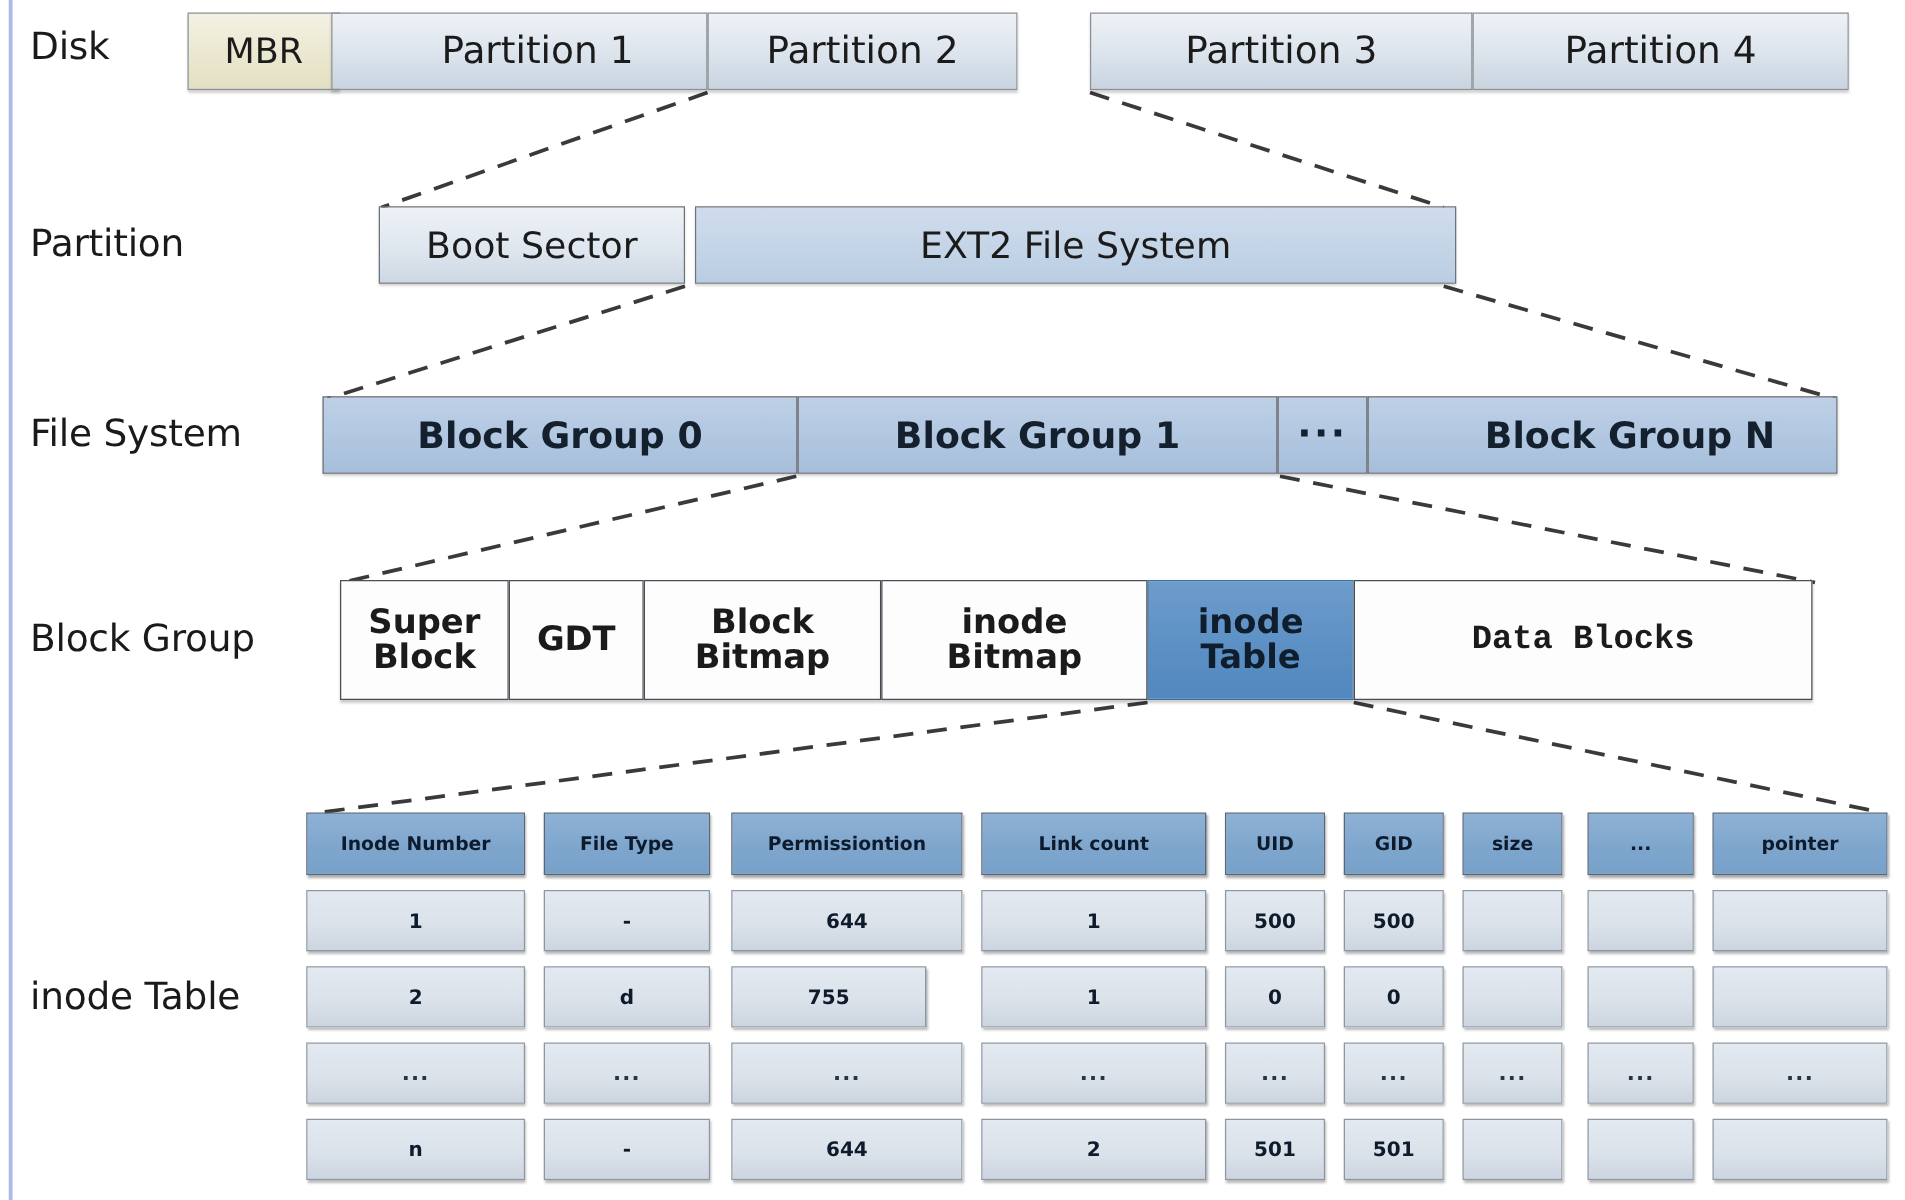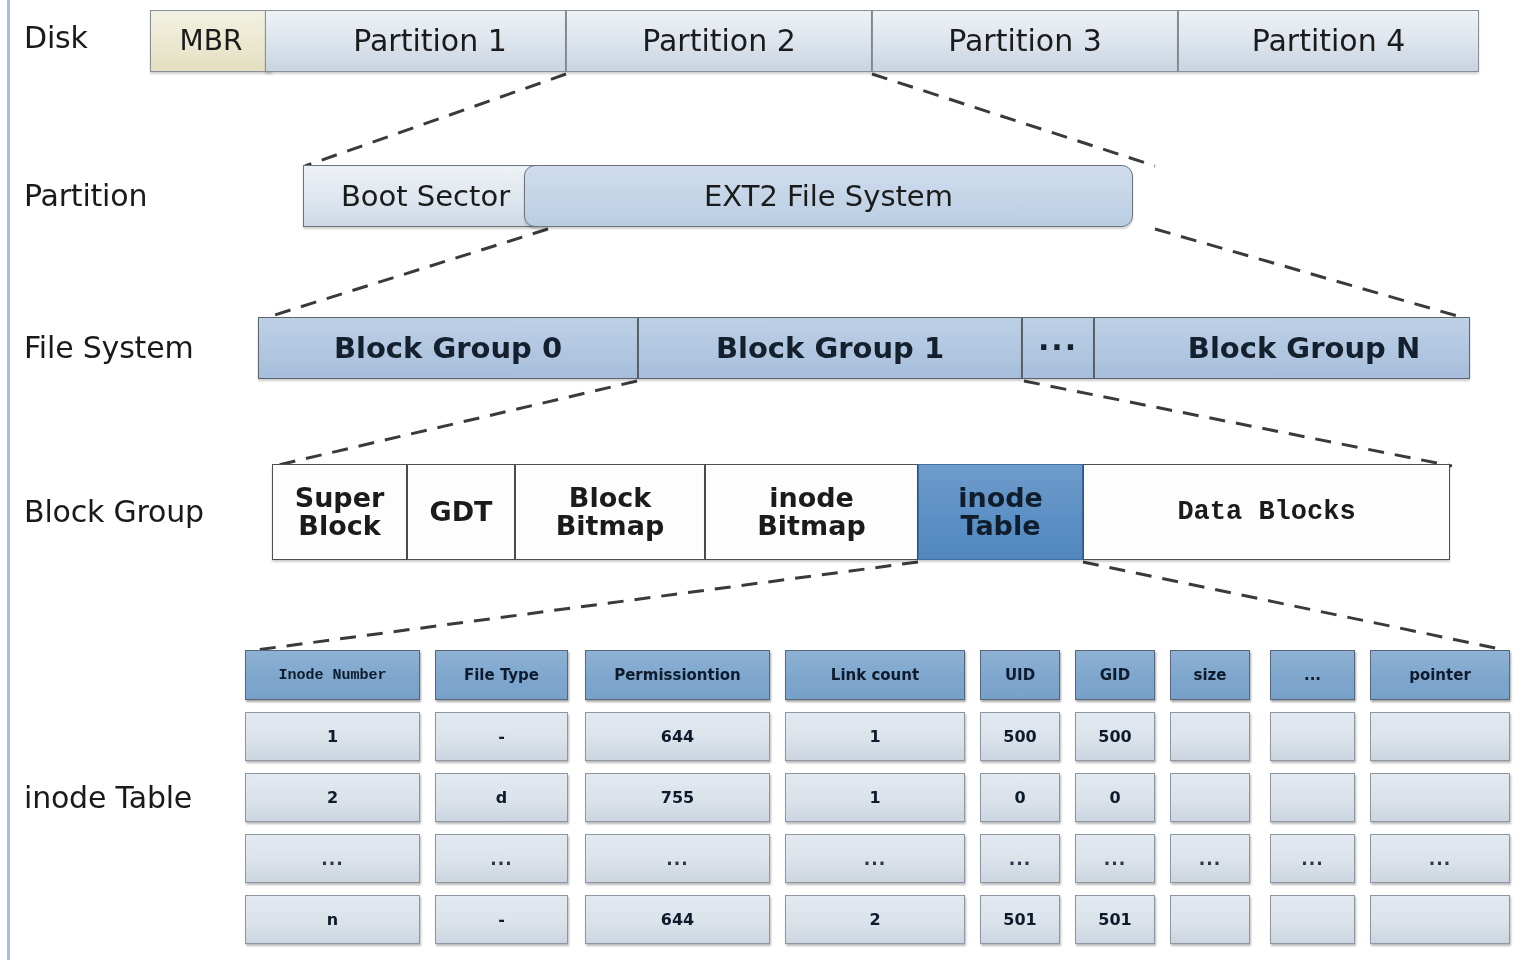--- a/index.html
+++ b/index.html
@@ -135,28 +135,28 @@
 
       <line x1="918" y1="562" x2="256" y2="650"></line>
       <line x1="1083" y1="562" x2="1505" y2="650"></line>
     </g>
   </svg>
 
   <div class="row-label" style="left:24px;top:20px;">Disk</div>
 
   <div class="box disk-box mbr" style="left:150px;width:122px;">MBR</div>
   <div class="box disk-box" style="left:265px;width:301px;padding-left:29px;">Partition 1</div>
-  <div class="box disk-box" style="left:566px;width:306px;">Partition 2</div>
+  <div class="box disk-box" style="left:566px;width:248px;">Partition 2</div>
   <div class="box disk-box" style="left:872px;width:306px;">Partition 3</div>
   <div class="box disk-box" style="left:1178px;width:301px;">Partition 4</div>
 
   <div class="row-label" style="left:24px;top:178px;">Partition</div>
 
   <div class="box part-box part-boot" style="left:303px;width:245px;">Boot Sector</div>
-  <div class="box part-box part-fs" style="left:524px;width:609px;border-radius:11px;">EXT2 File System</div>
+  <div class="box part-box part-fs" style="left:556px;width:609px;">EXT2 File System</div>
 
   <div class="row-label" style="left:24px;top:330px;">File System</div>
 
   <div class="box fs-box" style="left:258px;width:380px;">Block Group 0</div>
   <div class="box fs-box" style="left:638px;width:384px;">Block Group 1</div>
   <div class="box fs-box dots" style="left:1022px;width:72px;">···</div>
   <div class="box fs-box" style="left:1094px;width:376px;padding-left:44px;">Block Group N</div>
 
   <div class="row-label" style="left:24px;top:494px;">Block Group</div>
 
@@ -167,41 +167,41 @@
 Bitmap</div>
   <div class="box bg-box" style="left:705px;width:213px;">inode
 Bitmap</div>
   <div class="box bg-box sel" style="left:918px;width:165px;">inode
 Table</div>
   <div class="box bg-box" style="left:1083px;width:367px;font-family:Liberation Mono, monospace;">Data Blocks</div>
 
   <div class="row-label rounded" style="left:24px;top:780px;">inode Table</div>
 
   <div id="inode-grid">
-      <div class="cell head" style="left: 245px; top: 650px; width: 175px; font-family: Liberation Mono, monospace;">Inode Number</div>
+      <div class="cell head" style="left: 245px; top: 650px; width: 175px;">Inode Number</div>
       <div class="cell head" style="left: 435px; top: 650px; width: 133px;">File Type</div>
       <div class="cell head" style="left: 585px; top: 650px; width: 185px;">Permissiontion</div>
       <div class="cell head" style="left: 785px; top: 650px; width: 180px;">Link count</div>
       <div class="cell head" style="left: 980px; top: 650px; width: 80px;">UID</div>
       <div class="cell head" style="left: 1075px; top: 650px; width: 80px;">GID</div>
       <div class="cell head" style="left: 1170px; top: 650px; width: 80px;">size</div>
       <div class="cell head" style="left: 1270px; top: 650px; width: 85px;">...</div>
       <div class="cell head" style="left: 1370px; top: 650px; width: 140px;">pointer</div>
       <div class="cell data" style="left: 245px; top: 712px; width: 175px;">1</div>
       <div class="cell data" style="left: 435px; top: 712px; width: 133px;">-</div>
       <div class="cell data" style="left: 585px; top: 712px; width: 185px;">644</div>
       <div class="cell data" style="left: 785px; top: 712px; width: 180px;">1</div>
       <div class="cell data" style="left: 980px; top: 712px; width: 80px;">500</div>
       <div class="cell data" style="left: 1075px; top: 712px; width: 80px;">500</div>
       <div class="cell data" style="left: 1170px; top: 712px; width: 80px;"></div>
       <div class="cell data" style="left: 1270px; top: 712px; width: 85px;"></div>
       <div class="cell data" style="left: 1370px; top: 712px; width: 140px;"></div>
       <div class="cell data" style="left: 245px; top: 773px; width: 175px;">2</div>
       <div class="cell data" style="left: 435px; top: 773px; width: 133px;">d</div>
-      <div class="cell data" style="left: 585px; top: 773px; width: 185px;">755</div>
+      <div class="cell data" style="left: 585px; top: 773px; width: 156px;">755</div>
       <div class="cell data" style="left: 785px; top: 773px; width: 180px;">1</div>
       <div class="cell data" style="left: 980px; top: 773px; width: 80px;">0</div>
       <div class="cell data" style="left: 1075px; top: 773px; width: 80px;">0</div>
       <div class="cell data" style="left: 1170px; top: 773px; width: 80px;"></div>
       <div class="cell data" style="left: 1270px; top: 773px; width: 85px;"></div>
       <div class="cell data" style="left: 1370px; top: 773px; width: 140px;"></div>
       <div class="cell data dots" style="left: 245px; top: 834px; width: 175px;">...</div>
       <div class="cell data dots" style="left: 435px; top: 834px; width: 133px;">...</div>
       <div class="cell data dots" style="left: 585px; top: 834px; width: 185px;">...</div>
       <div class="cell data dots" style="left: 785px; top: 834px; width: 180px;">...</div>

